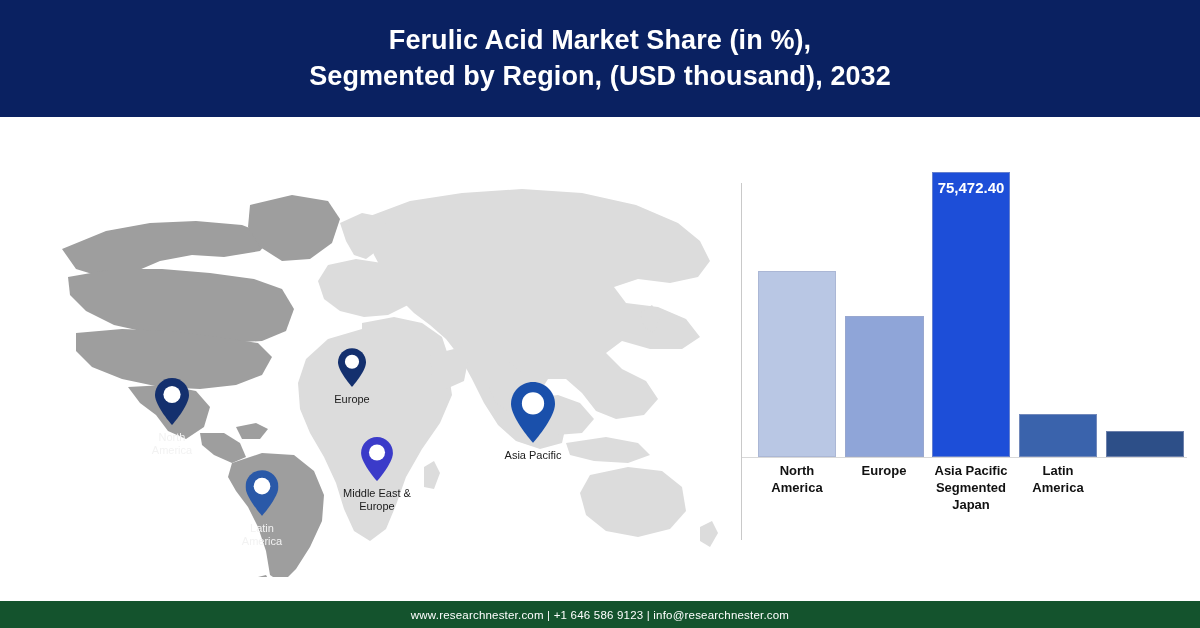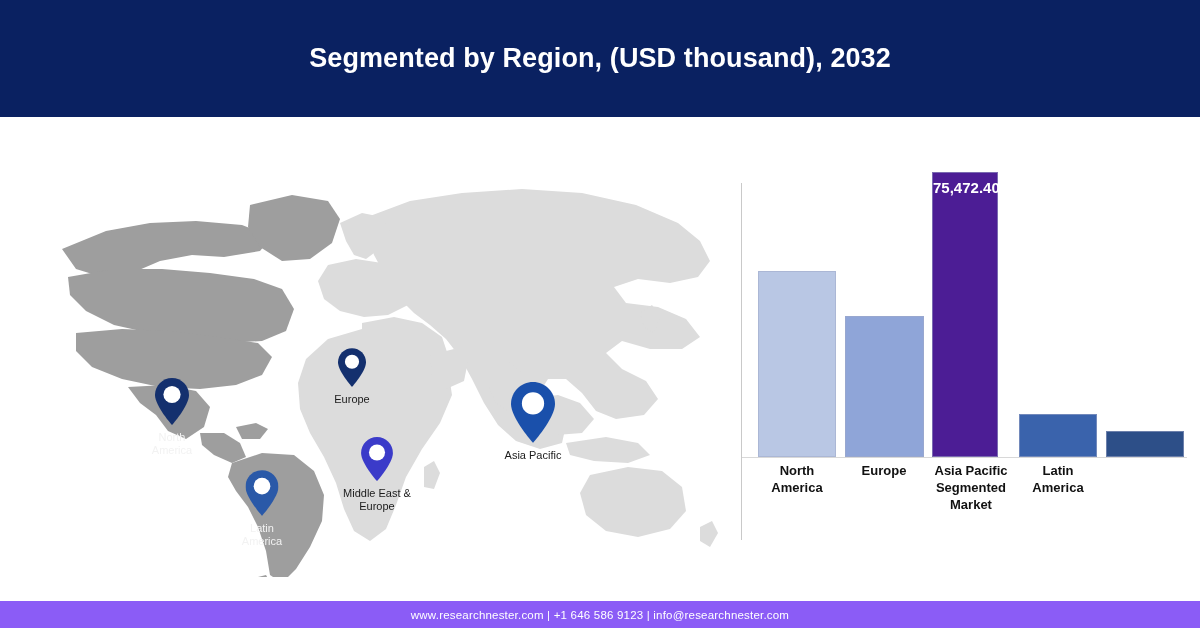--- a/index.html
+++ b/index.html
@@ -154,37 +154,38 @@
     line-height: 1.32;
     font-family: "Liberation Sans", sans-serif;
   }
 
   
   .footer {
     position: absolute;
     left: 0; top: 601px;
     width: 1200px;
     height: 27px;
-    background: #8b5cf6;
+    background: #14532d;
     display: flex;
     align-items: center;
     justify-content: center;
   }
   .footer-text {
     color: #ffffff;
     font-size: 11.5px;
     letter-spacing: 0.2px;
     font-family: "Liberation Sans", sans-serif;
   }
 </style>
 </head>
 <body>
 
 <div class="header">
   <div class="header-title">
+    <span class="line">Ferulic Acid Market Share (in %),</span>
     <span class="line">Segmented by Region, (USD thousand), 2032</span>
   </div>
 </div>
 
 <div class="content">
 
   <div class="map-panel">
 
     <svg class="map-svg" viewBox="0 0 720 450">
 
@@ -307,21 +308,21 @@
     <div class="plot">
 
       <div class="bar" id="bar-0" style="left: 18px; width: 78px; height: 185.79px; background: rgb(185, 199, 228);">
         <div class="bar-value"></div>
       </div>
 
       <div class="bar" id="bar-1" style="left: 105px; width: 79px; height: 141.23px; background: rgb(143, 165, 216);">
         <div class="bar-value"></div>
       </div>
 
-      <div class="bar" id="bar-2" style="left: 192px; width: 66px; height: 285px; background: #4c1d95;">
+      <div class="bar" id="bar-2" style="left: 192px; width: 78px; height: 285px; background: #1d4ed8;">
         <div class="bar-value">75,472.40</div>
       </div>
 
       <div class="bar" id="bar-3" style="left: 279px; width: 78px; height: 43.4265px; background: rgb(58, 99, 172);">
         <div class="bar-value"></div>
       </div>
 
       <div class="bar" id="bar-4" style="left: 366px; width: 78px; height: 25.6783px; background: rgb(45, 79, 136);">
         <div class="bar-value"></div>
       </div>
@@ -331,21 +332,21 @@
       <div class="cat-label" style="left:7px; width:100px;">
         <div>North</div>
         <div>America</div>
       </div>
       <div class="cat-label" style="left:94px; width:100px;">
         <div>Europe</div>
       </div>
       <div class="cat-label" style="left:181px; width:100px;">
         <div>Asia Pacific</div>
         <div>Segmented</div>
-        <div>Market</div>
+        <div>Japan</div>
       </div>
       <div class="cat-label" style="left:268px; width:100px;">
         <div>Latin</div>
         <div>America</div>
       </div>
     </div>
   </div>
 
 </div>
 

